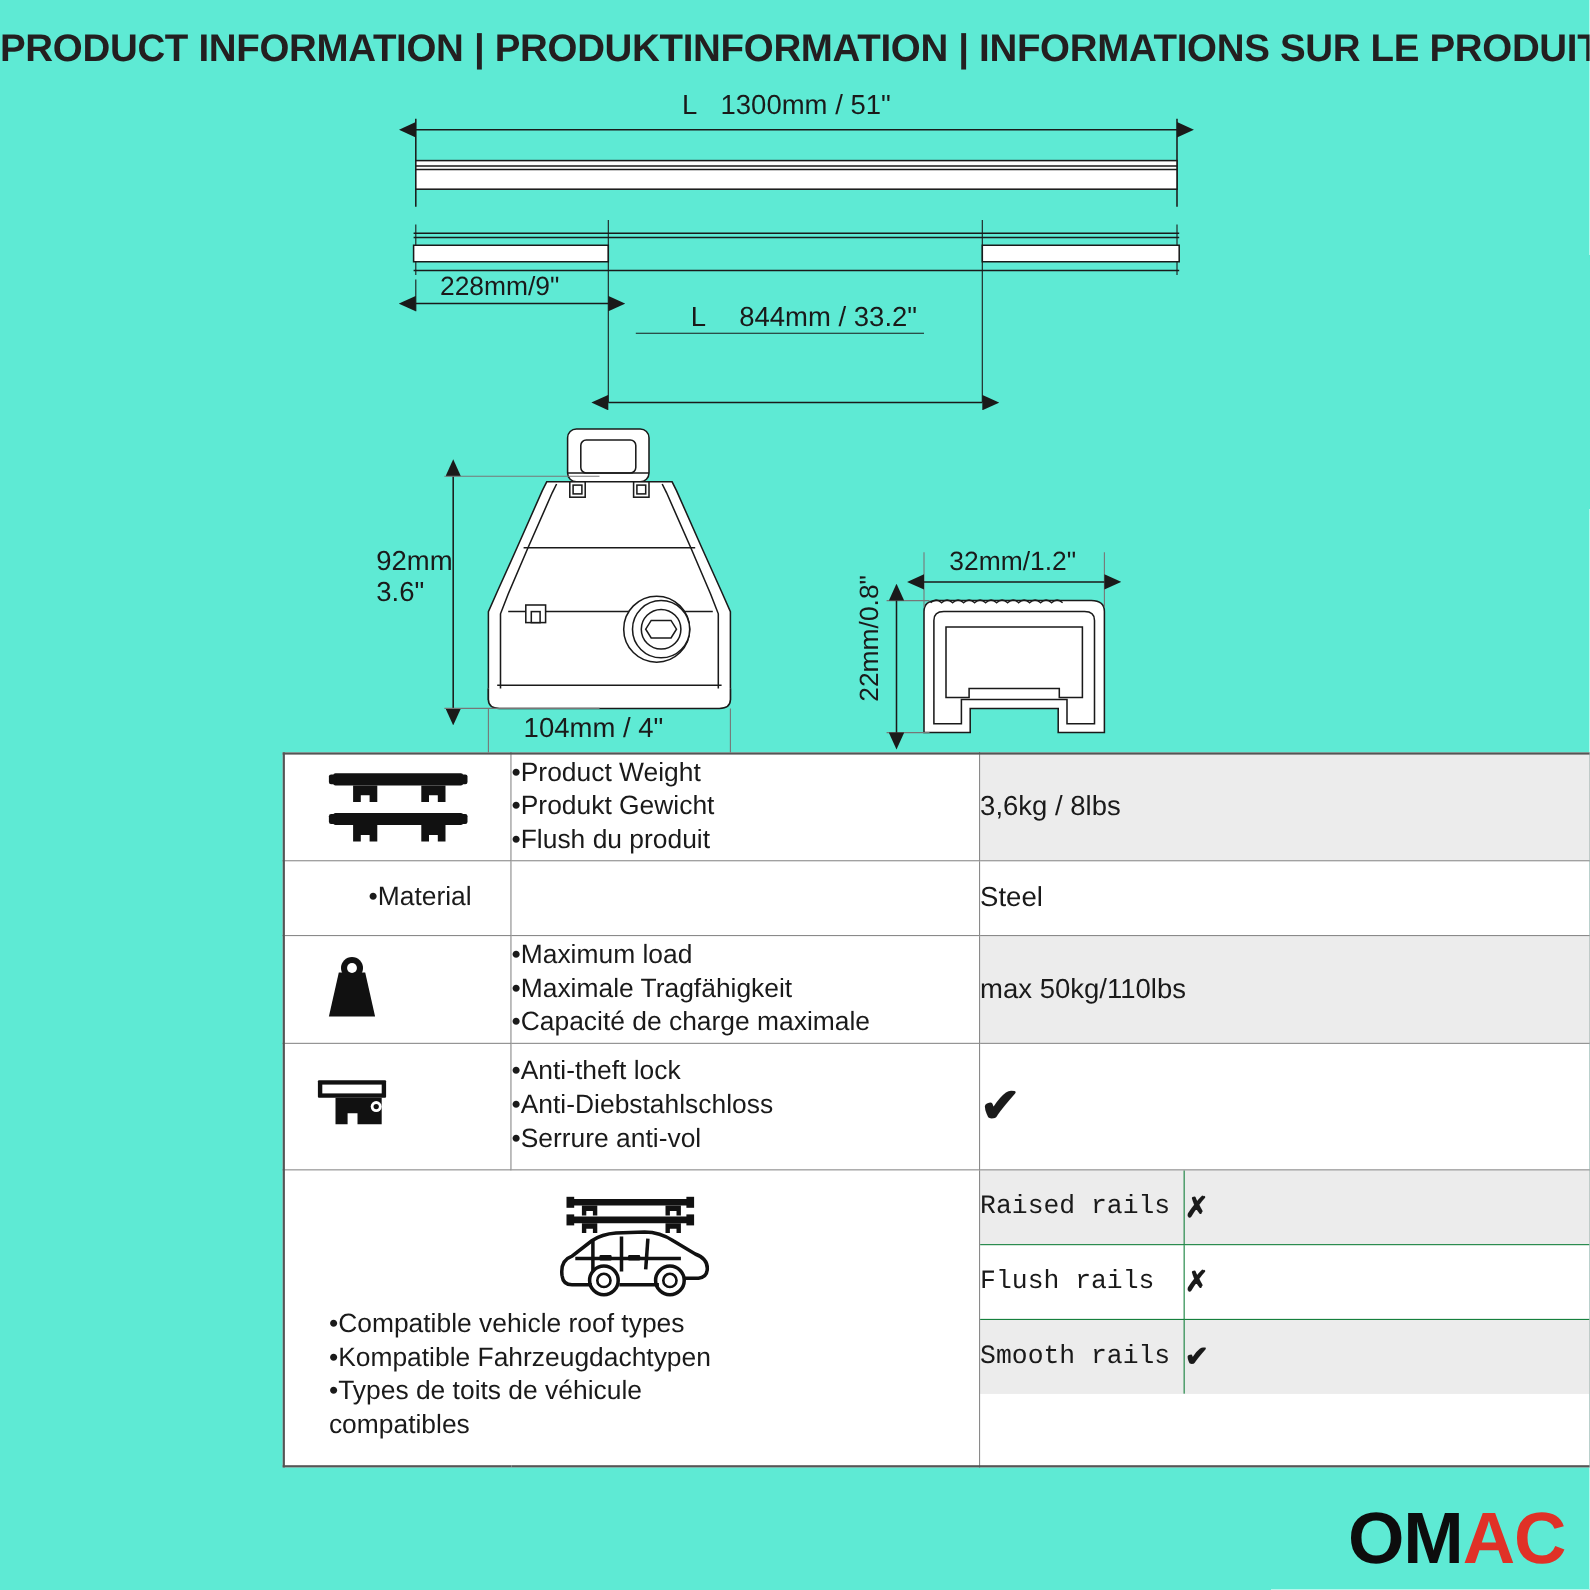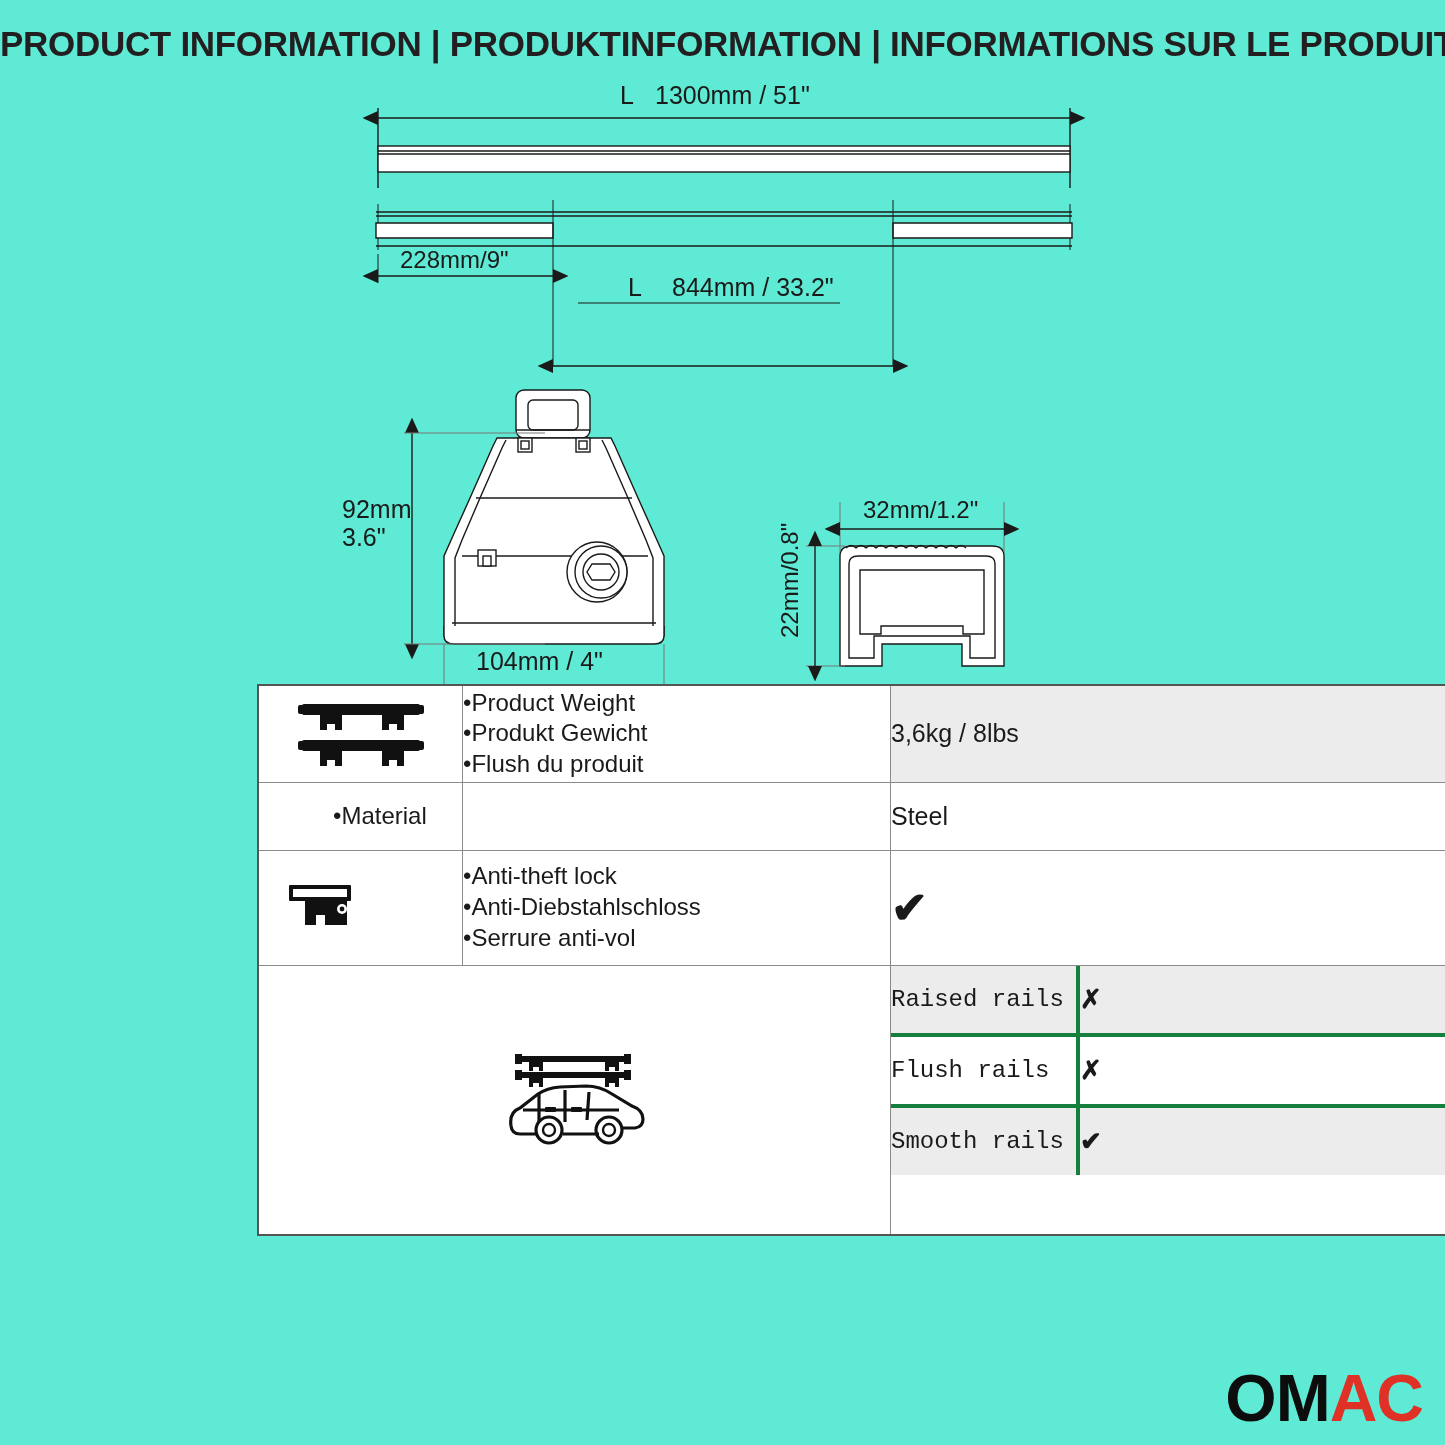--- a/index.html
+++ b/index.html
@@ -46,21 +46,21 @@
   }
 
   .row-weight{height:97px;}
   .row-material{height:68px;}
   .row-load{height:98px;}
   .row-lock{height:115px;}
   .row-roof{height:270px;}
 
   
   .roof-sub{width:100%;border-collapse:collapse;}
-  .roof-sub td{border:4px solid #15803d;height:67px;}
+  .roof-sub td{border:1px solid #15803d;height:67px;}
   .roof-sub td:first-child{border-left:none;}
   .roof-sub tr:first-child td{border-top:none;}
   .roof-sub tr:last-child td{border-bottom:none;}
   .roof-sub td:last-child{border-right:none;}
   .rt-name{width:185px;padding-left:14px;font-size:24px;font-family:Liberation Mono, monospace;}
   .rt-mark{padding-left:14px;font-size:26px;font-weight:bold;}
 
   .check-big{font-size:44px;font-weight:bold;line-height:1;}
 
   .roof-left-cell{vertical-align:middle;text-align:center;padding:4px 8px;}
@@ -229,20 +229,39 @@
       </tr>
 
       <tr class="row-material">
         <td class="cell-icon"></td>
         <td class="cell-label">
           <div class="lbl" style="margin-left:-130px;">•Material</div>
         </td>
         <td class="cell-value">Steel</td>
       </tr>
 
+      <tr class="row-load">
+        <td class="cell-icon" style="text-align:left;padding-left:30px;">
+          <span class="ico">
+            <svg width="62" height="62" viewBox="0 0 62 62">
+              <g fill="#111">
+                <path d="M19,18 L43,18 L52,58 L10,58 Z"></path>
+                <circle cx="31" cy="14" r="10"></circle>
+                <circle cx="31" cy="14" r="4.5" fill="#fff"></circle>
+              </g>
+            </svg>
+          </span>
+        </td>
+        <td class="cell-label">
+          <div class="lbl">•Maximum load</div>
+          <div class="lbl">•Maximale Tragfähigkeit</div>
+          <div class="lbl">•Capacité de charge maximale</div>
+        </td>
+        <td class="cell-value shade">max 50kg/110lbs</td>
+      </tr>
 
       <tr class="row-lock">
         <td class="cell-icon" style="text-align:left;padding-left:28px;">
           <span class="ico">
             <svg width="76" height="54" viewBox="0 0 76 54">
               <g fill="#111">
                 <rect x="2" y="6" width="62" height="16" rx="1"></rect>
                 <rect x="6" y="10" width="54" height="8" fill="#fff"></rect>
                 <path d="M18,22 h42 v24 h-22 v-10 h-9 v10 h-11 z"></path>
                 <circle cx="55" cy="30" r="5" fill="#fff"></circle>
@@ -294,20 +313,26 @@
                 <g fill="none" stroke="#111" stroke-width="2.4">
                   <circle cx="48" cy="80" r="6"></circle>
                   <circle cx="108" cy="80" r="6"></circle>
                 </g>
                 <g fill="#111">
                   <rect x="44" y="57" width="11" height="5" rx="1"></rect>
                   <rect x="70" y="57" width="11" height="5" rx="1"></rect>
                 </g>
               </svg>
             </span>
+            <div class="roof-label">
+              <div class="lbl">•Compatible vehicle roof types</div>
+              <div class="lbl">•Kompatible Fahrzeugdachtypen</div>
+              <div class="lbl">•Types de toits de véhicule</div>
+              <div class="lbl">compatibles</div>
+            </div>
           </div>
         </td>
         <td style="padding:0;vertical-align:top;">
           <table class="roof-sub">
             <tbody>
               <tr class="shade">
                 <td class="rt-name shade">Raised rails</td>
                 <td class="rt-mark shade">✗</td>
               </tr>
               <tr>

